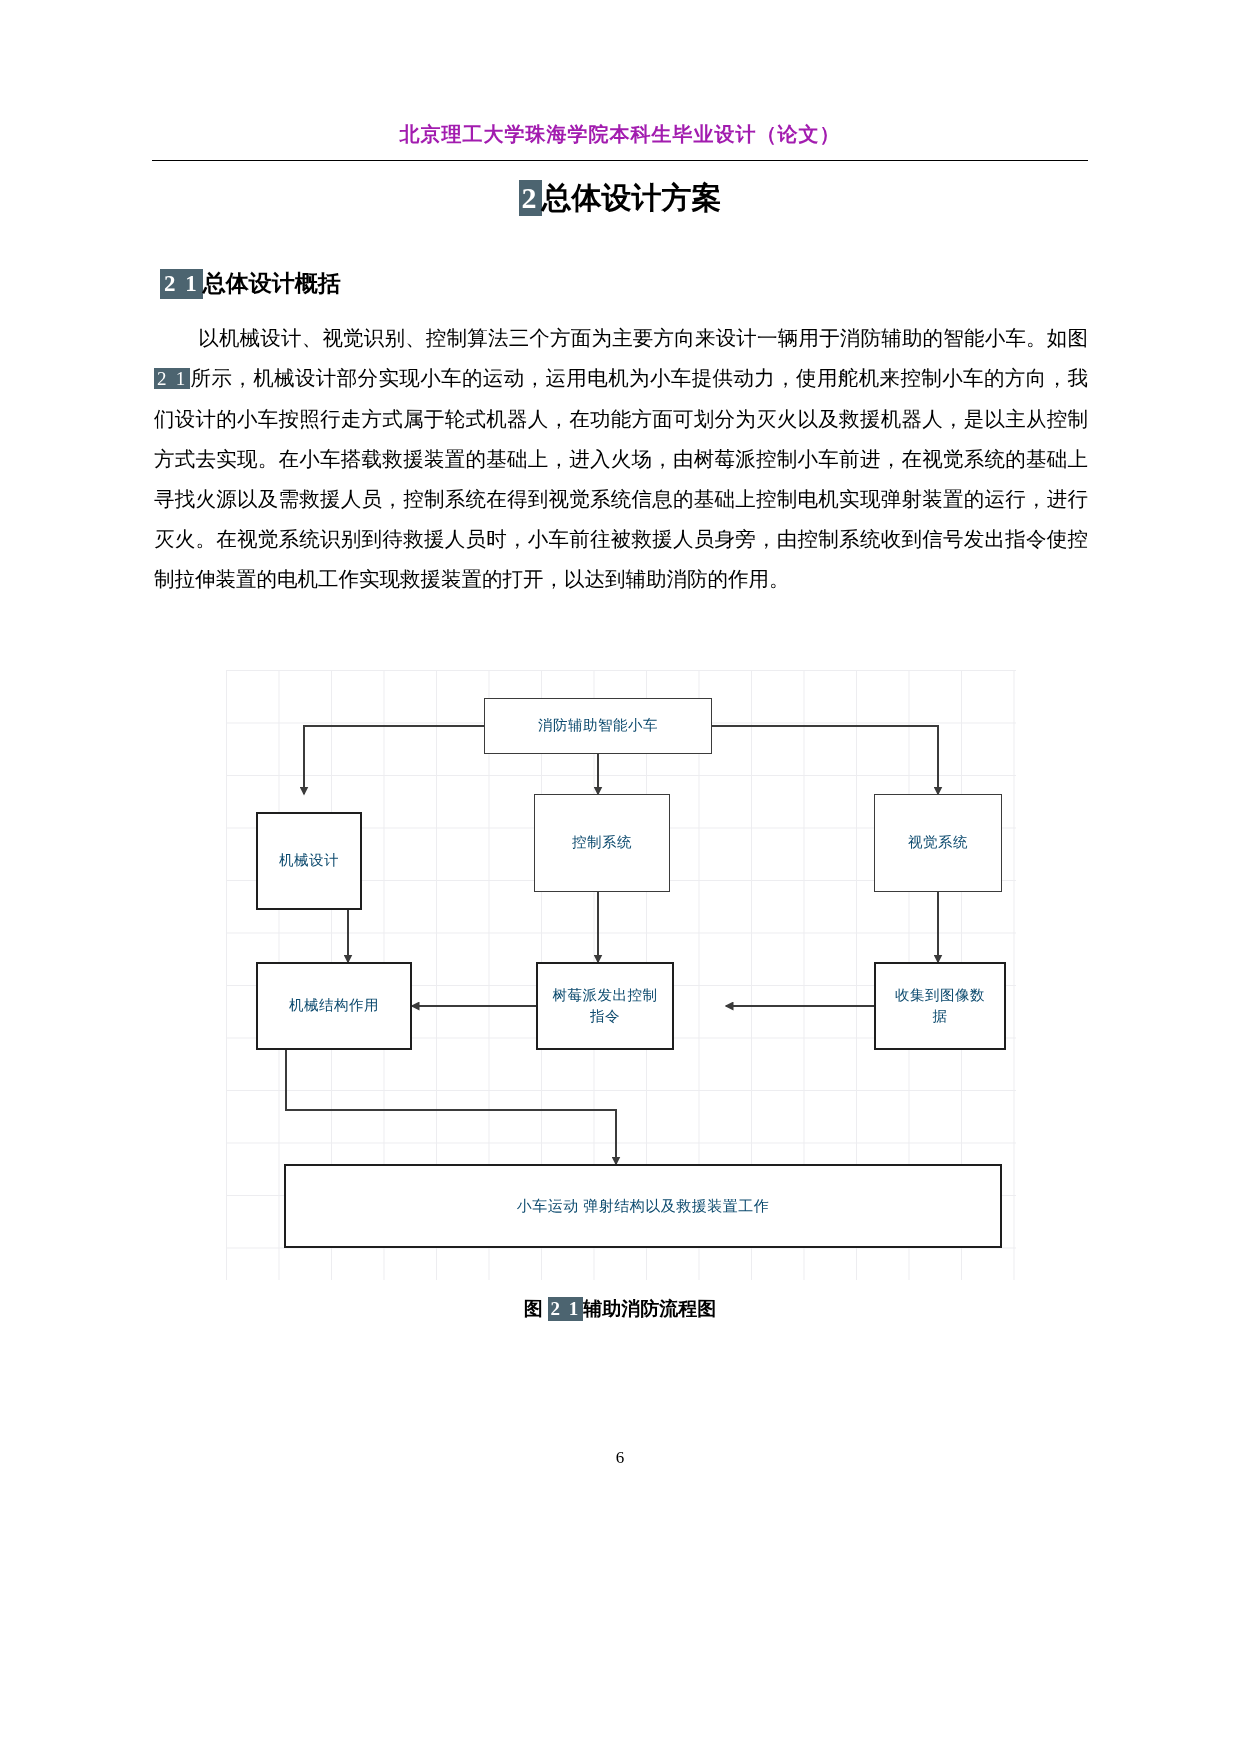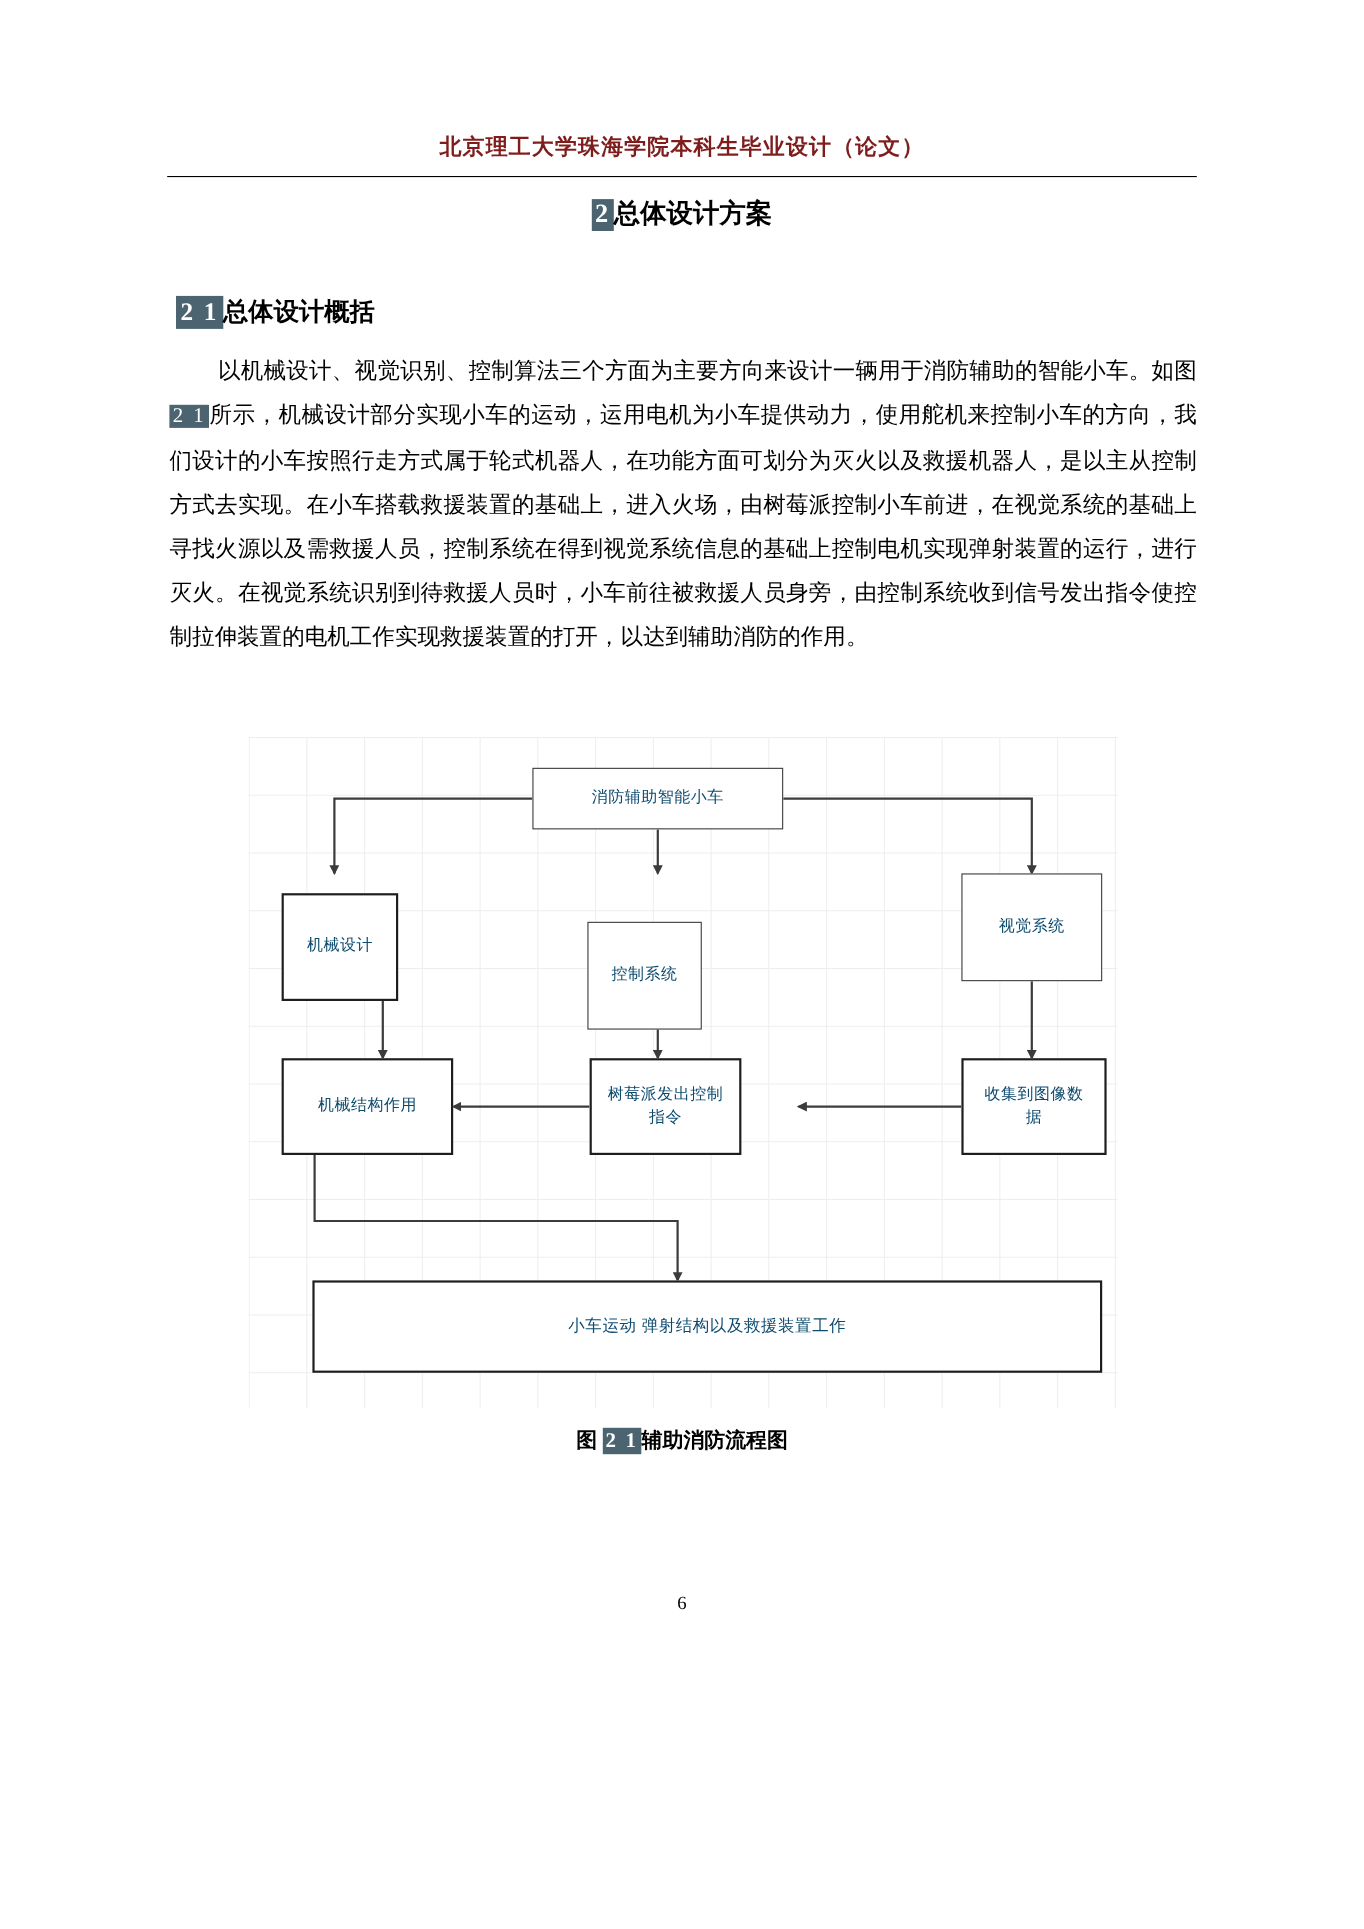--- a/index.html
+++ b/index.html
@@ -26,41 +26,41 @@
     left: 152px;
     top: 122px;
     width: 936px;
     text-align: center;
   }
   .header-title {
     font-family: "Liberation Serif", "DejaVu Serif", serif;
     font-size: 20px;
     font-weight: bold;
     letter-spacing: 1px;
-    color: #7f1d1d;
+    color: #a21caf;
     line-height: 1.2;
   }
   .header-rule {
     position: absolute;
     left: 152px;
     top: 160px;
     width: 936px;
     height: 0;
     border-top: 1.4px solid #000;
   }
 
   
   .chapter-title {
     position: absolute;
     left: 152px;
     top: 178px;
     width: 936px;
     text-align: center;
     font-family: "Liberation Serif", "DejaVu Serif", serif;
-    font-size: 24px;
+    font-size: 30px;
     font-weight: bold;
     letter-spacing: 0px;
     white-space: nowrap;
   }
   .hl {
     background: #4c6470;
     color: #ffffff;
     padding: 1px 3px 2px 3px;
     letter-spacing: 2px;
   }
@@ -209,21 +209,21 @@
     </svg>
 
     <div class="node" style="left:258px; top:28px; width:228px; height:56px;">
       <span>消防辅助智能小车</span>
     </div>
 
     <div class="node thick" style="left:30px; top:124px; width:106px; height:98px;margin-top:18px;">
       <span>机械设计</span>
     </div>
 
-    <div class="node" style="left:308px; top:124px; width:104px; height:98px;margin-top:44px;">
+    <div class="node" style="left:308px; top:124px; width:136px; height:98px;">
       <span>控制系统</span>
     </div>
 
     <div class="node" style="left:648px; top:124px; width:128px; height:98px;">
       <span>视觉系统</span>
     </div>
 
     <div class="node thick" style="left:30px; top:292px; width:156px; height:88px;">
       <span>机械结构作用</span>
     </div>

